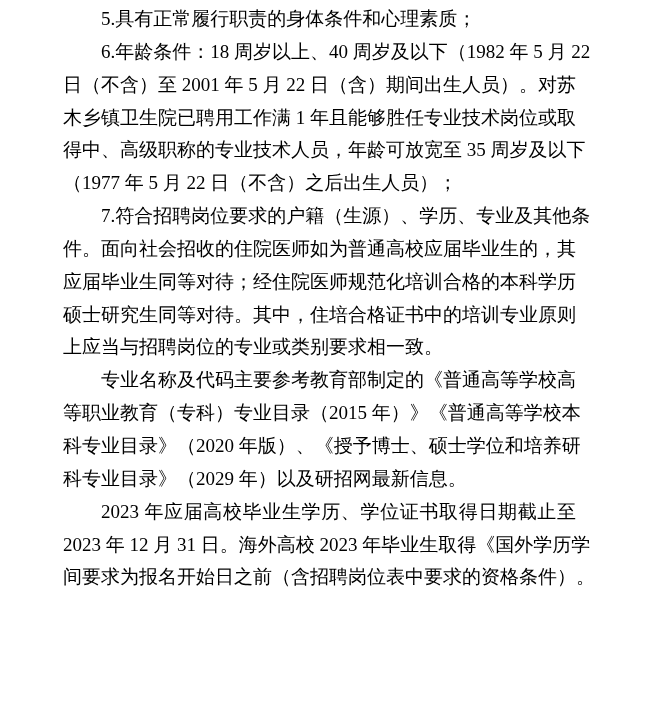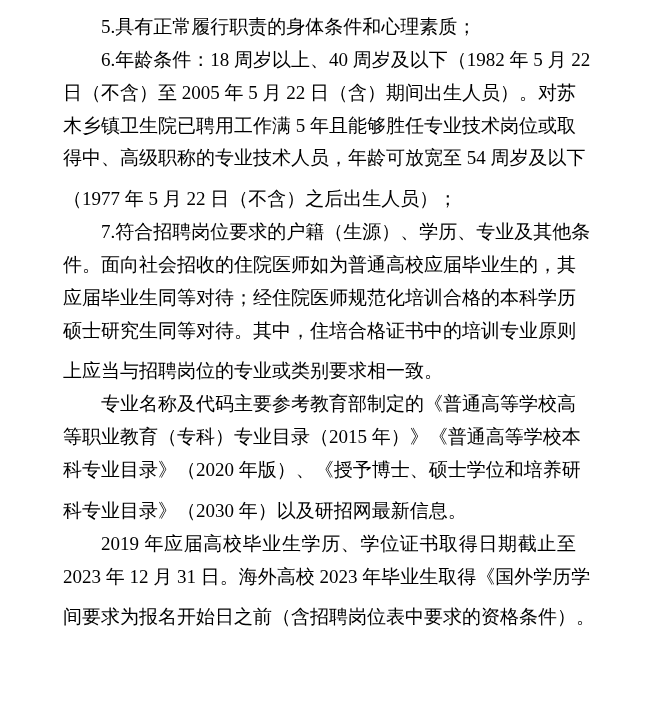--- a/index.html
+++ b/index.html
@@ -27,43 +27,42 @@
     font-size: 19px;
     white-space: nowrap;
     overflow: visible;
     text-align: justify;
     text-align-last: justify;
     font-weight: 400;
   }
   .line.no-justify {
     text-align: right;
     text-align-last: left;
-    margin-top: 8px;
   }
   .line.indent {
     padding-left: 38px; 
   }
 </style>
 </head>
 <body>
 
 <div class="page">
   <div class="text-content">
       <div class="line indent no-justify">5.具有正常履行职责的身体条件和心理素质；</div>
       <div class="line indent">6.年龄条件：18 周岁以上、40 周岁及以下（1982 年 5 月 22</div>
-      <div class="line">日（不含）至 2005 年 5 月 22 日（含）期间出生人员）。对苏</div>
-      <div class="line">木乡镇卫生院已聘用工作满 5 年且能够胜任专业技术岗位或取</div>
-      <div class="line">得中、高级职称的专业技术人员，年龄可放宽至 54 周岁及以下</div>
+      <div class="line">日（不含）至 2001 年 5 月 22 日（含）期间出生人员）。对苏</div>
+      <div class="line">木乡镇卫生院已聘用工作满 1 年且能够胜任专业技术岗位或取</div>
+      <div class="line">得中、高级职称的专业技术人员，年龄可放宽至 35 周岁及以下</div>
       <div class="line no-justify">（1977 年 5 月 22 日（不含）之后出生人员）；</div>
       <div class="line indent">7.符合招聘岗位要求的户籍（生源）、学历、专业及其他条</div>
       <div class="line">件。面向社会招收的住院医师如为普通高校应届毕业生的，其</div>
       <div class="line">应届毕业生同等对待；经住院医师规范化培训合格的本科学历</div>
       <div class="line">硕士研究生同等对待。其中，住培合格证书中的培训专业原则</div>
       <div class="line no-justify">上应当与招聘岗位的专业或类别要求相一致。</div>
       <div class="line indent">专业名称及代码主要参考教育部制定的《普通高等学校高</div>
       <div class="line">等职业教育（专科）专业目录（2015 年）》《普通高等学校本</div>
       <div class="line">科专业目录》（2020 年版）、《授予博士、硕士学位和培养研</div>
-      <div class="line no-justify">科专业目录》（2030 年）以及研招网最新信息。</div>
-      <div class="line indent">2019 年应届高校毕业生学历、学位证书取得日期截止至</div>
+      <div class="line no-justify">科专业目录》（2029 年）以及研招网最新信息。</div>
+      <div class="line indent">2023 年应届高校毕业生学历、学位证书取得日期截止至</div>
       <div class="line">2023 年 12 月 31 日。海外高校 2023 年毕业生取得《国外学历学</div>
       <div class="line no-justify">间要求为报名开始日之前（含招聘岗位表中要求的资格条件）。</div>
     </div>
 </div>
 
 </body></html>

